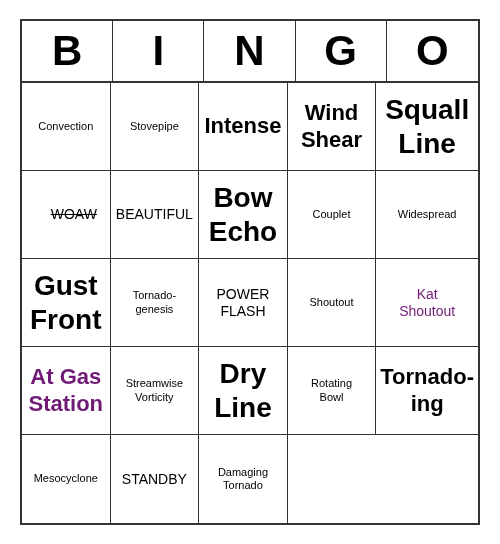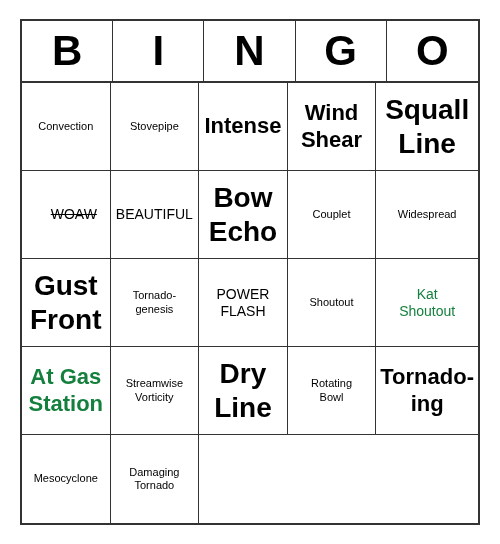--- a/index.html
+++ b/index.html
@@ -65,21 +65,21 @@
     }
     .size-large {
       font-size: 22px;
       font-weight: bold;
     }
     .size-xlarge {
       font-size: 28px;
       font-weight: bold;
     }
     .color-blue {
-      color: #15803d;
+      color: #701a75;
     }
     .strikethrough {
       text-decoration: line-through;
       margin-left: 16px;
     }
   </style>
 </head>
 <body>
 
 <div class="bingo-card">
@@ -148,16 +148,19 @@
       <div class="bingo-cell">
         <span class="cell-text size-small">Rotating<br>Bowl</span>
       </div>
       <div class="bingo-cell">
         <span class="cell-text size-large">Tornado-<br>ing</span>
       </div>
       <div class="bingo-cell">
         <span class="cell-text size-small">Mesocyclone</span>
       </div>
       <div class="bingo-cell">
+        <span class="cell-text size-medium">STANDBY</span>
+      </div>
+      <div class="bingo-cell">
         <span class="cell-text size-small">Damaging<br>Tornado</span>
       </div>
     </div>
 </div>
 
 </body></html>

